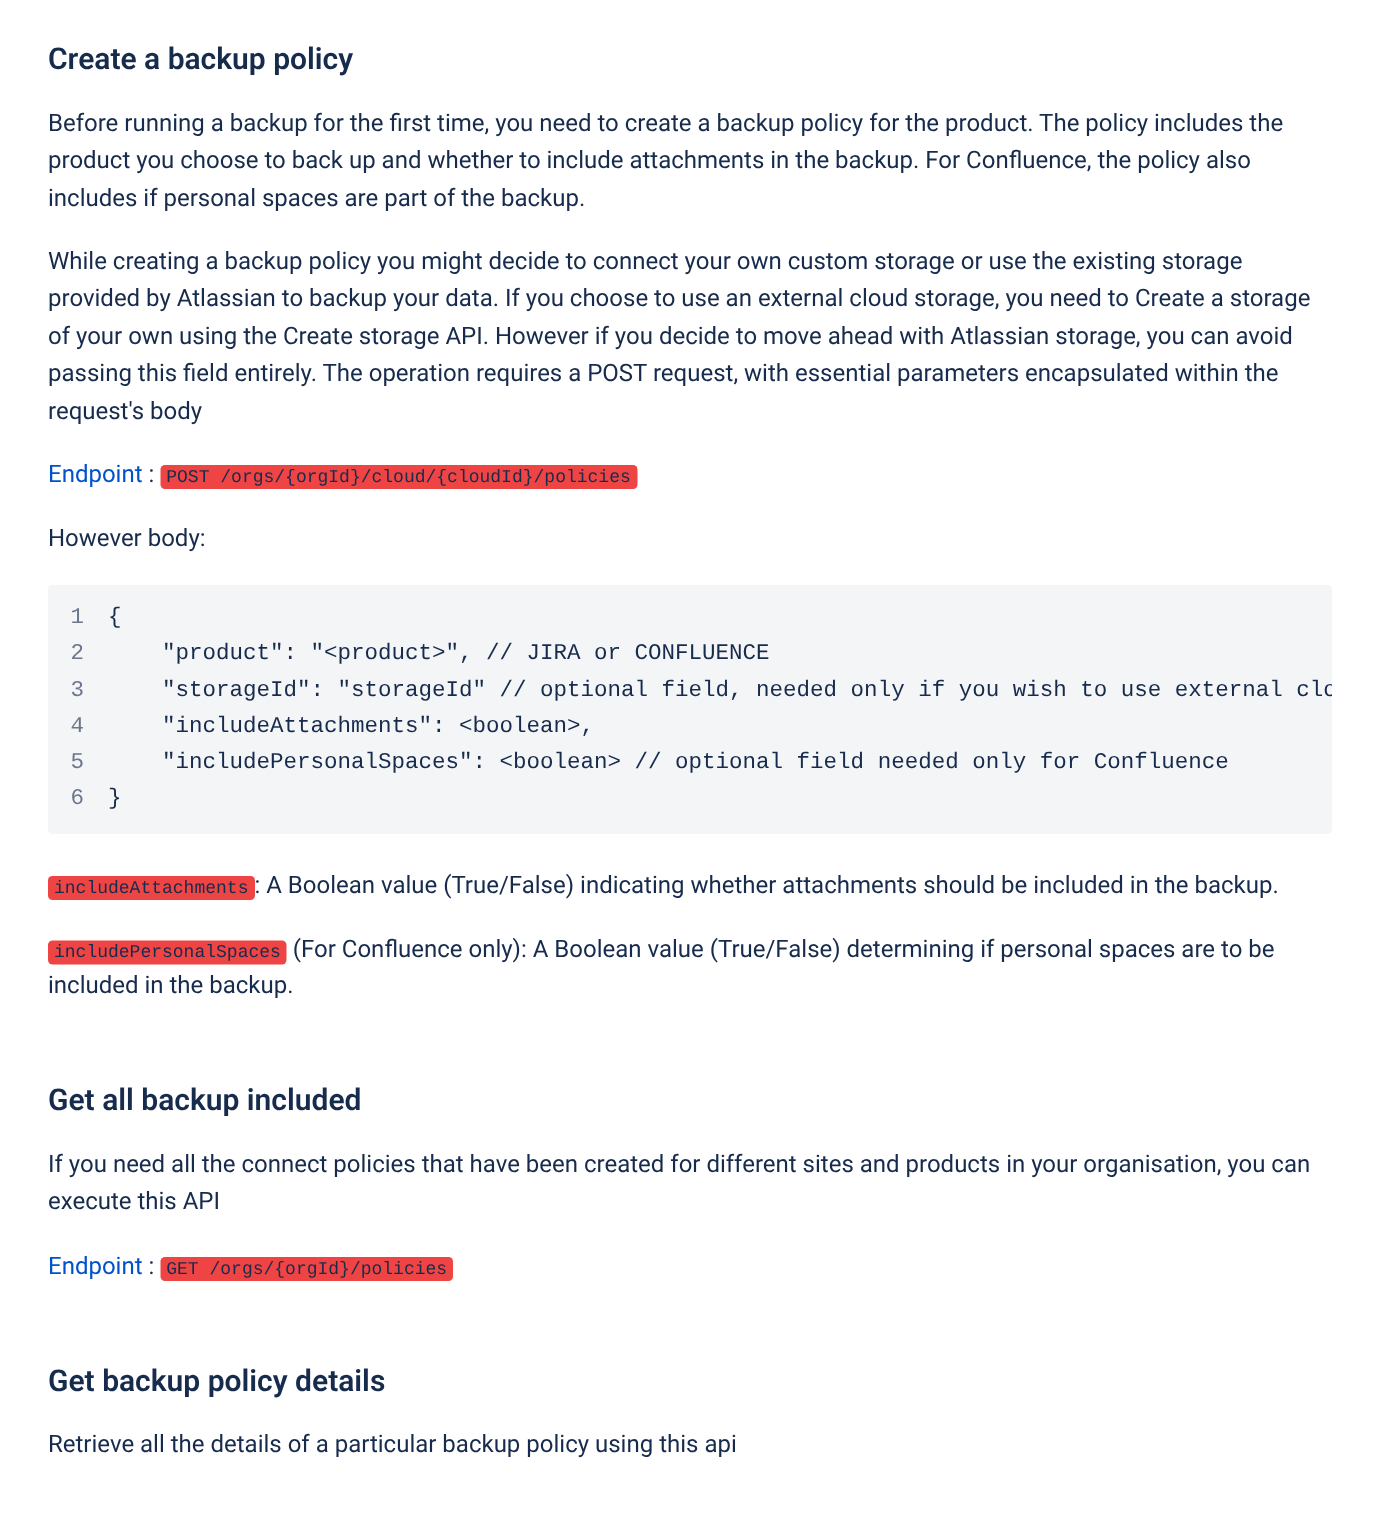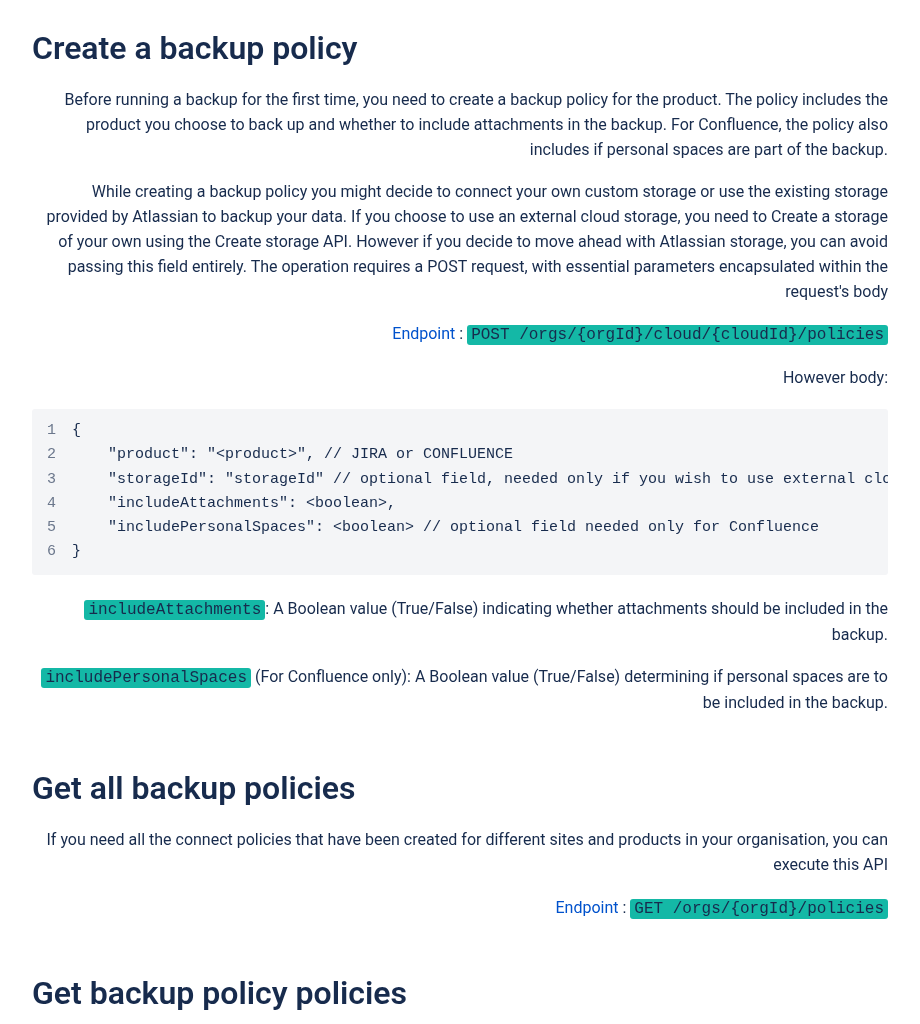--- a/index.html
+++ b/index.html
@@ -5,47 +5,45 @@
   * { box-sizing: border-box; }
   body {
     margin: 0;
     padding: 24px 32px;
     font-family: -apple-system, BlinkMacSystemFont, "Segoe UI", Roboto, sans-serif;
     color: #172B4D;
     line-height: 1.5;
     background: #fff;
   }
   h2 {
-    font-size: 32px;
+    font-size: 20px;
     font-weight: 600;
     color: #172B4D;
     margin: 0 0 16px 0;
   }
   h2.spaced-top {
     margin-top: 48px;
   }
   p {
     font-size: 16px;
     color: #172B4D;
     margin: 0 0 18px 0;
     line-height: 1.55;
-    text-align: right;
   }
   .endpoint-line {
     font-size: 16px;
     margin: 0 0 18px 0;
   }
   .endpoint-line .link {
     color: #0052CC;
-    margin-left: 31px;
   }
   code.inline {
-    background: #14b8a6;
+    background: #ef4444;
     font-family: "SFMono-Regular", Consolas, "Liberation Mono", Menlo, monospace;
-    font-size: 16px;
+    font-size: 12px;
     padding: 1px 4px;
     border-radius: 3px;
     color: #172B4D;
   }
   .codeblock {
     background: #F4F5F7;
     border-radius: 3px;
     padding: 10px 0;
     margin: 0 0 22px 0;
     overflow-x: auto;
@@ -96,21 +94,21 @@
 </div>
 
 <p>
   <code class="inline">includeAttachments</code><span>: A Boolean value (True/False) indicating whether attachments should be included in the backup.</span>
 </p>
 
 <p>
   <code class="inline">includePersonalSpaces</code><span> (For Confluence only): A Boolean value (True/False) determining if personal spaces are to be included in the backup.</span>
 </p>
 
-<h2 class="spaced-top">Get all backup policies</h2>
+<h2 class="spaced-top">Get all backup included</h2>
 <p>If you need all the connect policies that have been created for different sites and products in your organisation, you can execute this API</p>
 <p class="endpoint-line">
   <span class="link">Endpoint</span><span> :</span>
   <code class="inline">GET /orgs/{orgId}/policies</code>
 </p>
 
-<h2 class="spaced-top">Get backup policy policies</h2>
+<h2 class="spaced-top">Get backup policy details</h2>
 <p>Retrieve all the details of a particular backup policy using this api</p>
 
 </body></html>

